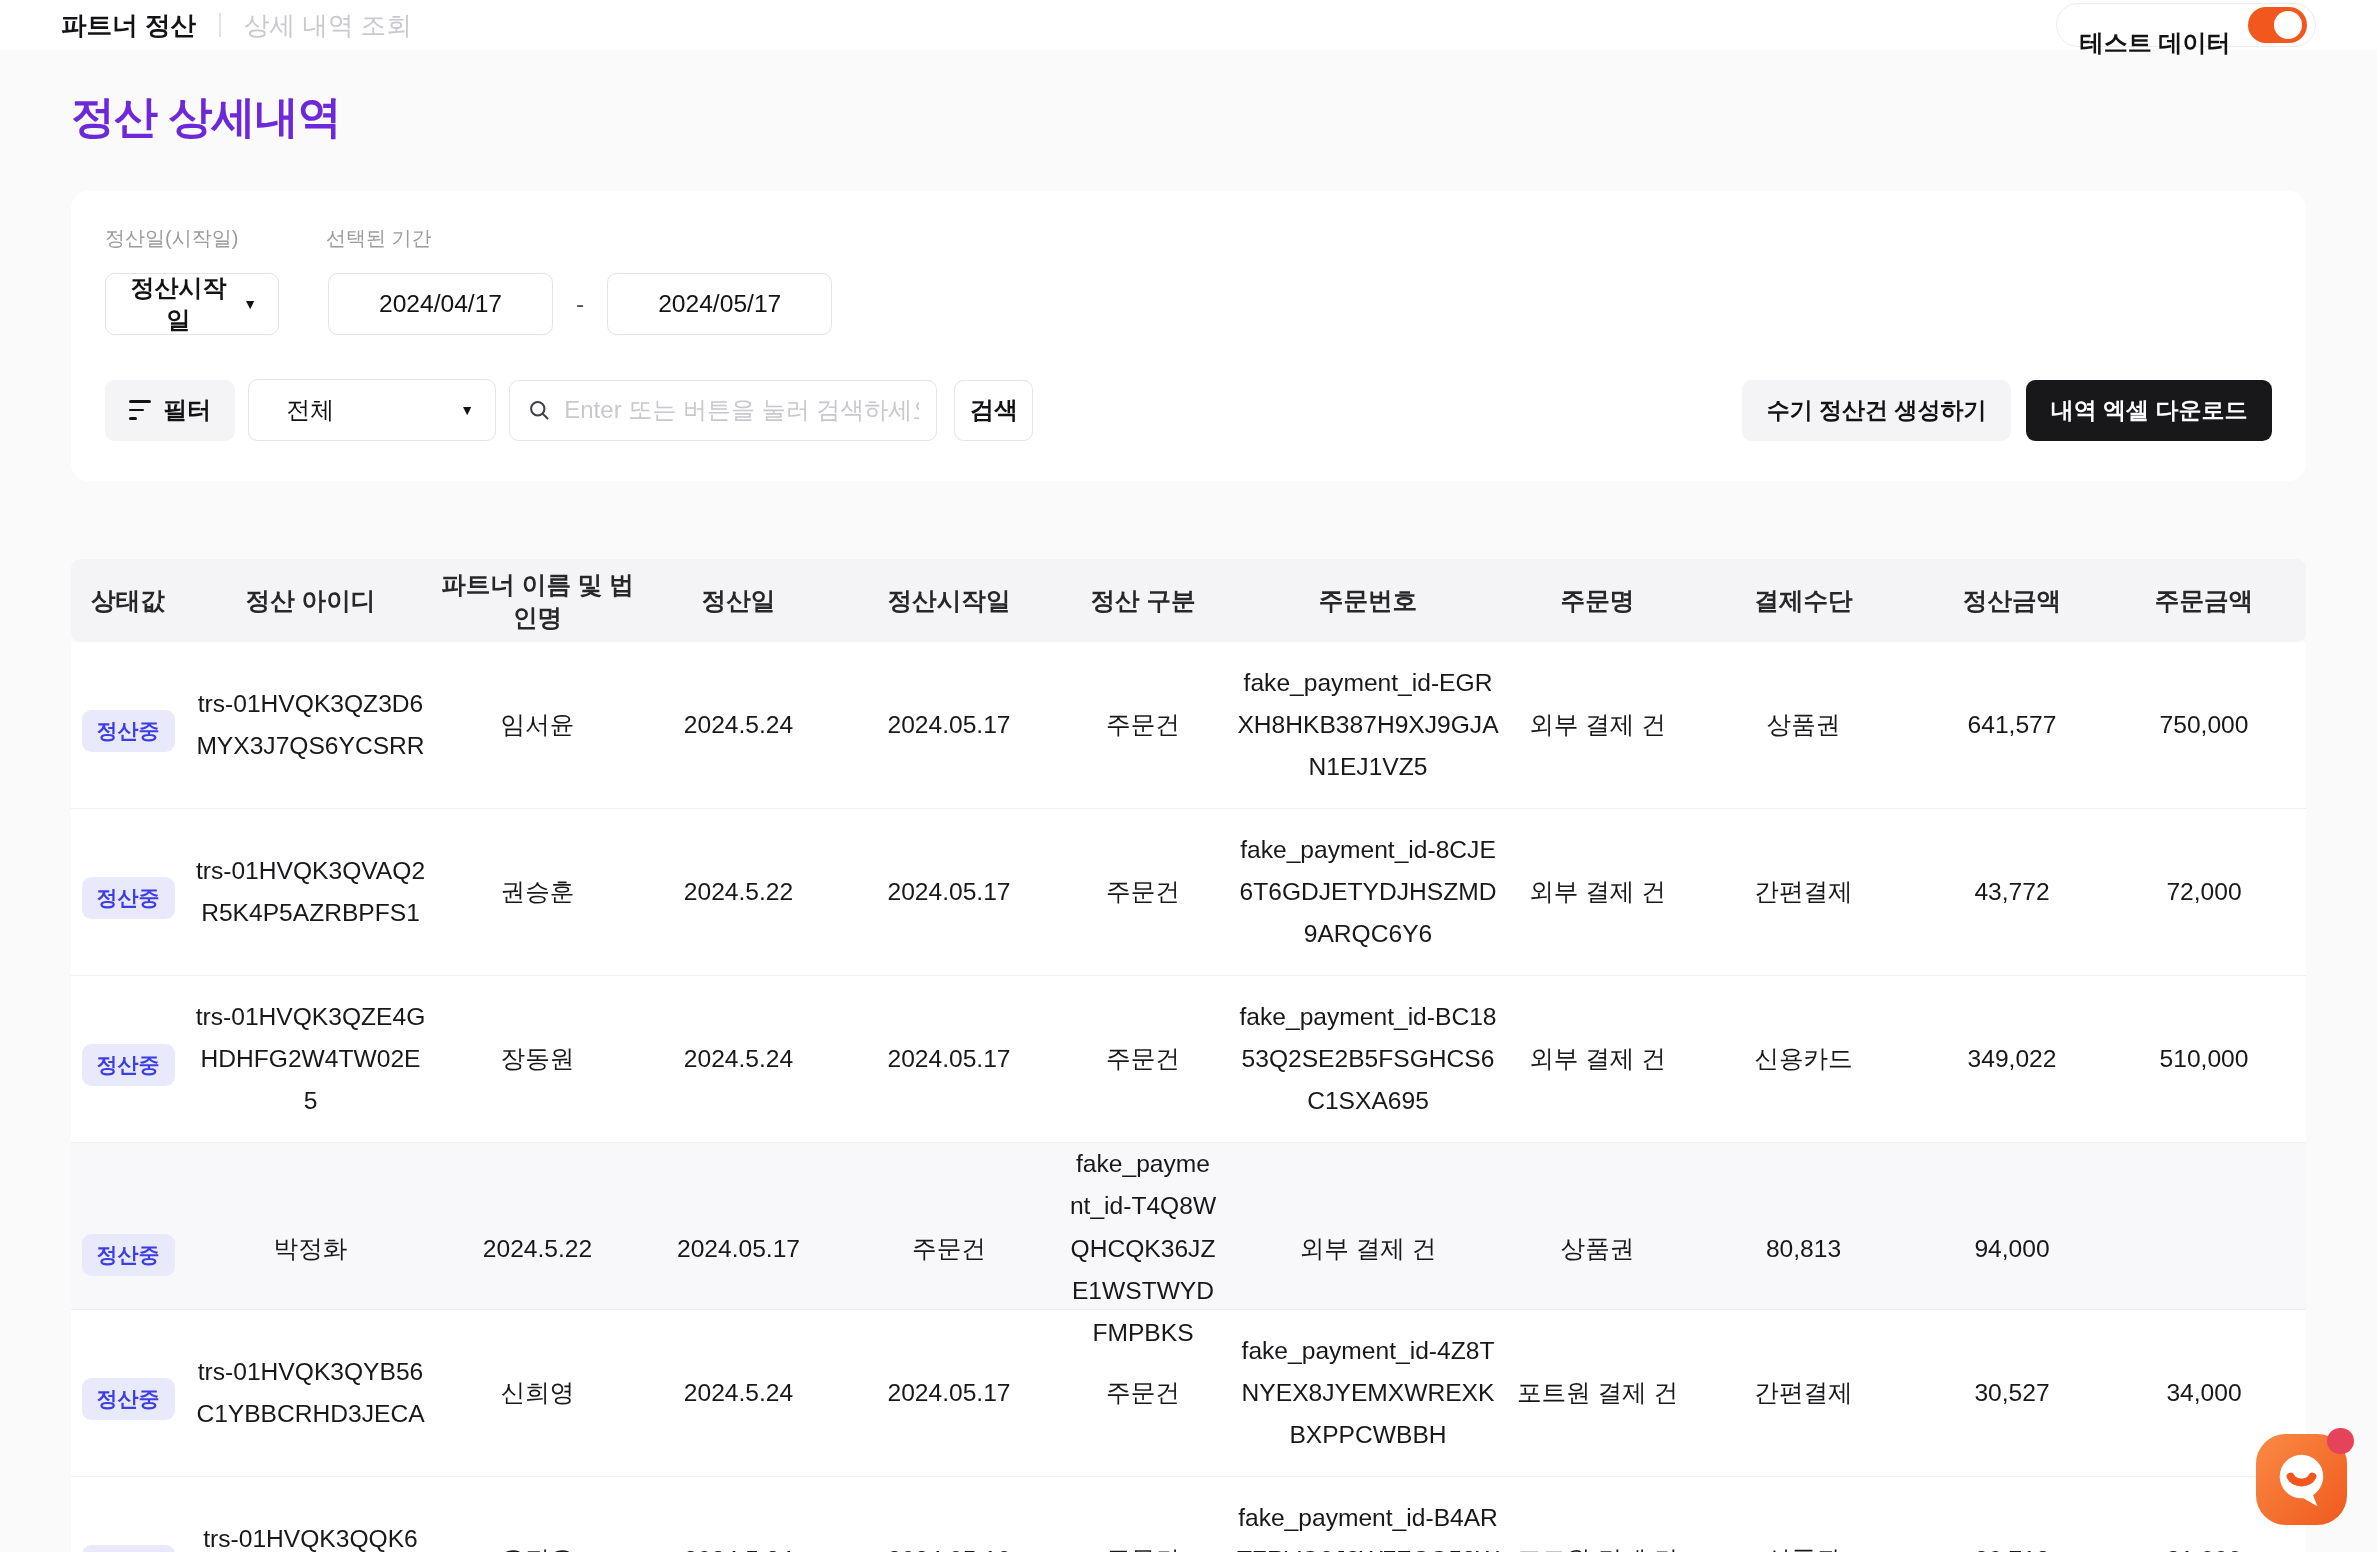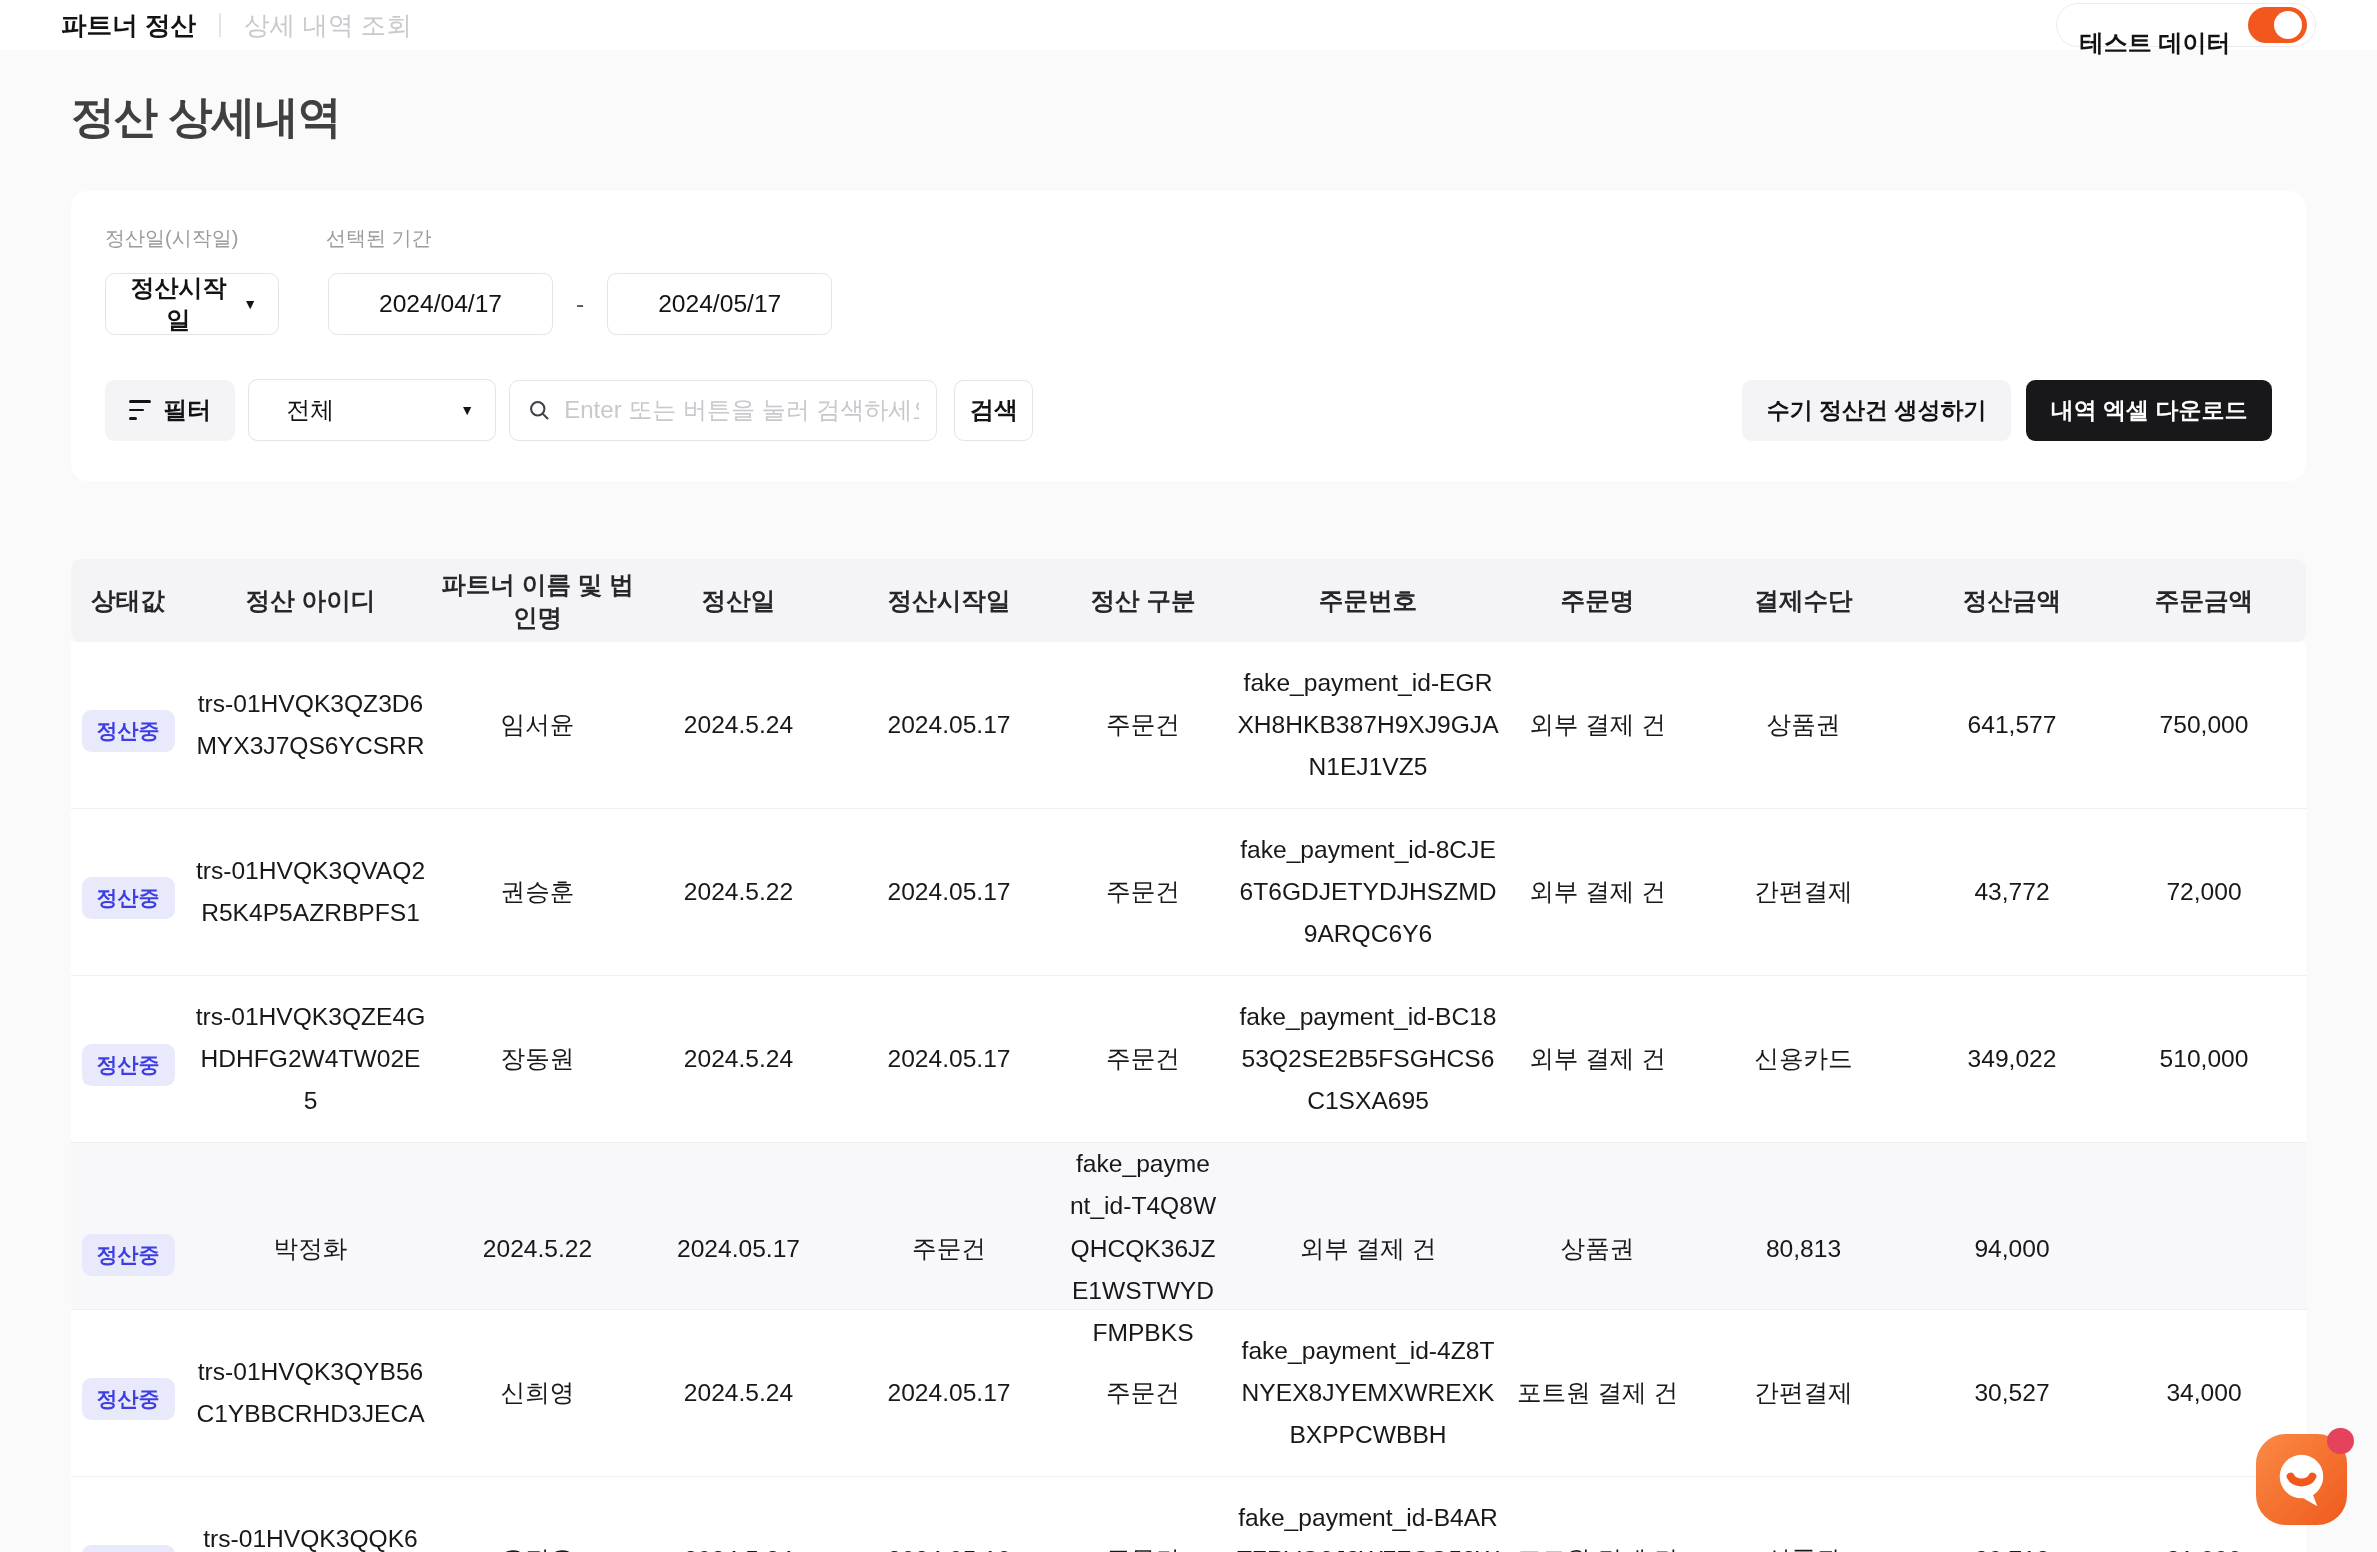--- a/index.html
+++ b/index.html
@@ -32,21 +32,21 @@
   .toggle .knob {
     position:absolute; top:3.8px; left:3.8px; width:28px; height:28px;
     border-radius:50%; background:#fff; transition:left .15s;
   }
   .toggle.on { background:#F2571E; }
   .toggle.on .knob { left:26.5px; }
 
   
   .main { padding:0 71px; }
   h1.page-title {
-    margin-top:38px; font-size:44px; font-weight:800; color:#404040;
+    margin-top:38px; font-size:44px; font-weight:800; color:#6d28d9;
     letter-spacing:-0.9px;
   }
 
   .card {
     margin-top:44px; background:#fff; border-radius:17px;
     padding:34px 34px 40px;
   }
   .labels-row { display:flex; margin-bottom:21px; font-size:20px; color:#9B9BA0; }
   .flabel.w1 { width:221px; }
   .controls-row { display:flex; align-items:center; }

